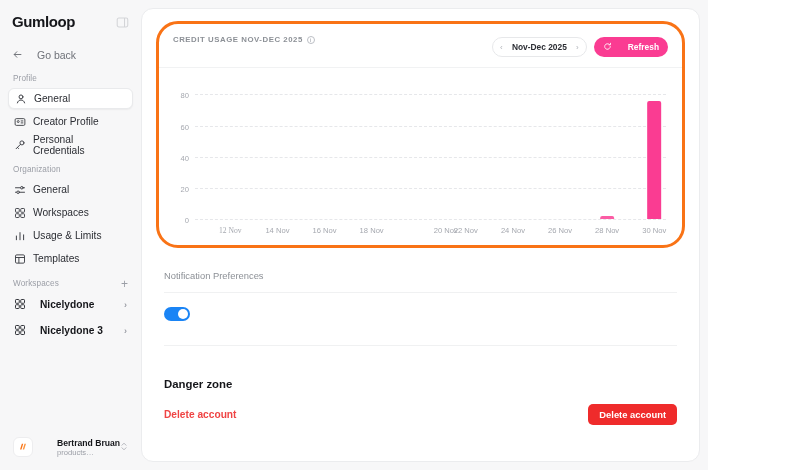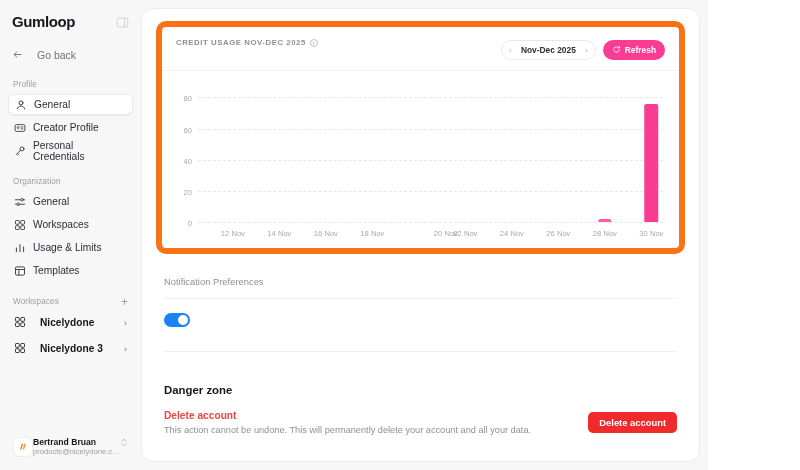--- a/index.html
+++ b/index.html
@@ -28,21 +28,21 @@
     letter-spacing: -0.4px;
   }
   .panel-icon { width: 13px; height: 13px; opacity: .45; }
   .goback {
     display: flex; align-items: center; gap: 14px;
     height: 22px; padding: 0 4px; margin-top: 8px;
     font-size: 10.5px; color: #6f7279; cursor: pointer;
   }
   .sec-label {
     font-size: 8.2px; color: #9b9ea6; padding: 0 5px;
-    margin-top: 14px; margin-bottom: 5px; letter-spacing: .1px;
+    margin-top: 8px; margin-bottom: 5px; letter-spacing: .1px;
   }
   .sec-label.with-add { display: flex; align-items: center; justify-content: space-between; }
   .add-btn { font-size: 12px; color: #9b9ea6; cursor: pointer; line-height: 8px; }
   .nav-item {
     display: flex; align-items: center; gap: 7px;
     height: 21px; padding: 0 6px; margin-bottom: 2px;
     border-radius: 6px; font-size: 10.2px; color: #2b2d33;
     cursor: pointer;
   }
   .nav-item.active {
@@ -54,21 +54,21 @@
   .nav-item .ico svg { display: block; }
   .ws-item {
     display: flex; align-items: center; gap: 14px;
     height: 23px; padding: 0 6px; margin-bottom: 3px;
     border-radius: 6px; font-size: 10.2px; color: #15161a; font-weight: 600;
     cursor: pointer;
   }
   .ws-item .chev { margin-left: auto; color: #9b9ea6; font-size: 9px; }
   .spacer { flex: 1 1 auto; }
   .user-card {
-    display: flex; align-items: flex-start; gap: 0;
+    display: flex; align-items: center; gap: 24px;
     margin: 0 0 8px 0; padding: 5px 5px;
     border-radius: 8px; cursor: pointer;
   }
   .avatar {
     width: 20px; height: 20px; border-radius: 6px; flex: 0 0 20px;
     background: #ffffff; border: 1px solid #ededef;
     display: flex; align-items: center; justify-content: center;
   }
   .user-meta { min-width: 0; }
   .user-name { font-size: 8.6px; font-weight: 700; color: #15161a; white-space: nowrap; }
@@ -79,21 +79,21 @@
   .main {
     flex: 1 1 auto; margin: 8px 8px 8px 0;
     background: #ffffff; border: 1px solid #ebecee;
     border-radius: 12px; overflow: hidden;
     position: relative;
   }
   .main-inner { padding: 12px 14px; height: 100%; overflow: hidden; }
 
   
   .chart-card {
-    border: 6px solid #f97316; border-radius: 10px; background: #fff;
+    border: 3px solid #f97316; border-radius: 22px; background: #fff;
     overflow: hidden;
   }
   .chart-head {
     display: flex; align-items: flex-start; justify-content: space-between;
     padding: 11px 14px 10px 14px;
   }
   .kicker {
     display: flex; align-items: center; gap: 4px;
     font-size: 7.8px; color: #8c9096; letter-spacing: .55px; font-weight: 600;
   }
@@ -115,21 +115,21 @@
   .stepper {
     display: flex; align-items: center;
     height: 20px; border: 1px solid #e7e8ea; border-radius: 999px; background: #fff;
   }
   .stepper .arrow {
     width: 17px; height: 100%; display: flex; align-items: center; justify-content: center;
     color: #b0b3b9; font-size: 8px; cursor: pointer;
   }
   .stepper .range { font-size: 8.4px; color: #2b2d33; font-weight: 600; padding: 0 2px; white-space: nowrap; }
   .refresh {
-    display: flex; align-items: center; gap: 4px;
+    display: flex; align-items: center; gap: 16px;
     height: 20px; padding: 0 9px; border-radius: 999px;
     background: #fa3c92; color: #fff; font-size: 8.4px; font-weight: 600;
     border: none; cursor: pointer; white-space: nowrap;
   }
   .chart-body { position: relative; height: 178px; border-top: 1px solid #f1f2f3; }
   .plot { position: absolute; left: 36px; right: 16px; top: 14px; bottom: 26px; }
   .gridline {
     position: absolute; left: 0; right: 0; height: 0;
     border-top: 1px dashed #e6e7ea;
   }
@@ -384,21 +384,21 @@
               </div>
               <div class="gridline" style="top: 54.5455%;">
                 <div class="ytick" style="top: 54.5455%;">40</div>
               </div>
               <div class="gridline" style="top: 31.8182%;">
                 <div class="ytick" style="top: 31.8182%;">60</div>
               </div>
               <div class="gridline" style="top: 9.09091%;">
                 <div class="ytick" style="top: 9.09091%;">80</div>
               </div>
-              <div class="xtick" style="left: 7.5%;">12 Nov</div>
+              <div class="xtick" style="left: 7.5%; font-family: Liberation Serif, serif;">12 Nov</div>
               <div class="xtick" style="left: 17.5%;">14 Nov</div>
               <div class="xtick" style="left: 27.5%;">16 Nov</div>
               <div class="xtick" style="left: 37.5%;">18 Nov</div>
               <div class="xtick" style="left: 47.5%; margin-left: 27px;">20 Nov</div>
               <div class="xtick" style="left: 57.5%;">22 Nov</div>
               <div class="xtick" style="left: 67.5%;">24 Nov</div>
               <div class="xtick" style="left: 77.5%;">26 Nov</div>
               <div class="xtick" style="left: 87.5%;">28 Nov</div>
               <div class="bar small" title="28 Nov: 2" style="left: 87.5%; width: 2.9%; height: 2.27273%;"></div>
               <div class="xtick" style="left: 97.5%;">30 Nov</div>
@@ -413,20 +413,19 @@
         <div class="toggle">
           <span class="knob"></span>
         </div>
       </div>
 
       <div class="danger-head">Danger zone</div>
 
       <div class="row">
         <div>
           <div class="danger-title">Delete account</div>
-          <div class="row-sub">This action cannot be undone. This will permanently delete your account and all your data.</div>
         </div>
         <button class="btn-danger">Delete account</button>
       </div>
 
     </div>
   </main>
 </div>
 
 </body></html>

